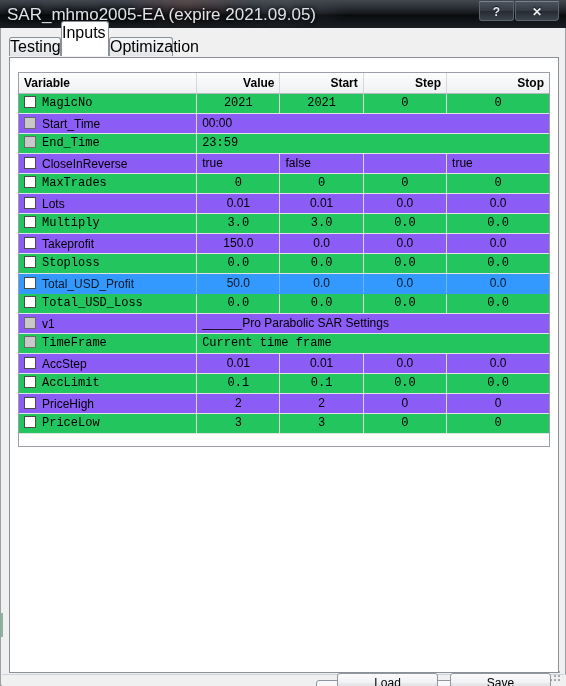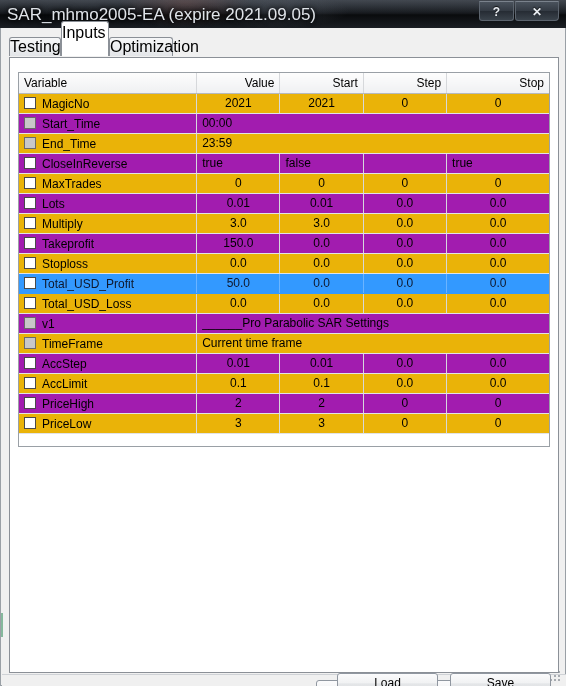--- a/index.html
+++ b/index.html
@@ -143,42 +143,42 @@
     width: 530px;
     border-collapse: collapse;
     table-layout: fixed;
     font-size: 12px;
   }
   table.grid th {
     height: 20px;
     background: linear-gradient(180deg, #fdfdfd 0%, #eff0f2 100%);
     border-right: 1px solid #d6d8db;
     border-bottom: 1px solid #b6b9bd;
-    font-weight: normal;
+    font-weight: bold;
     color: #000;
     padding: 0 5px;
     box-sizing: border-box;
   }
   table.grid th.c-var { text-align: left; }
   table.grid th.c-num { text-align: right; }
   table.grid th:last-child { border-right: none; }
 
   table.grid td {
     height: 20px;
     border-right: 1px solid #d6d8db;
     border-bottom: 1px solid #e2e3e5;
     padding: 0 5px;
     box-sizing: border-box;
     color: #000;
     white-space: nowrap;
     overflow: hidden;
   }
   table.grid td:last-child { border-right: none; }
-  tr.odd  td { background: #eab308; }
-  tr.even td { background: #a21caf; }
+  tr.odd  td { background: #22c55e; font-family: Liberation Mono, monospace; }
+  tr.even td { background: #8b5cf6; }
   tr.sel  td { background: #3399ff; color: #0f172a; border-right-color: #6bb4ff; border-bottom-color: #3399ff; }
 
   td.c-var { text-align: left; padding-left: 4px; }
   td.c-num { text-align: center; }
   td.c-txt { text-align: left; }
 
   .cb {
     display: inline-block;
     width: 12px; height: 12px;
     border: 1px solid #4a4a4a;

